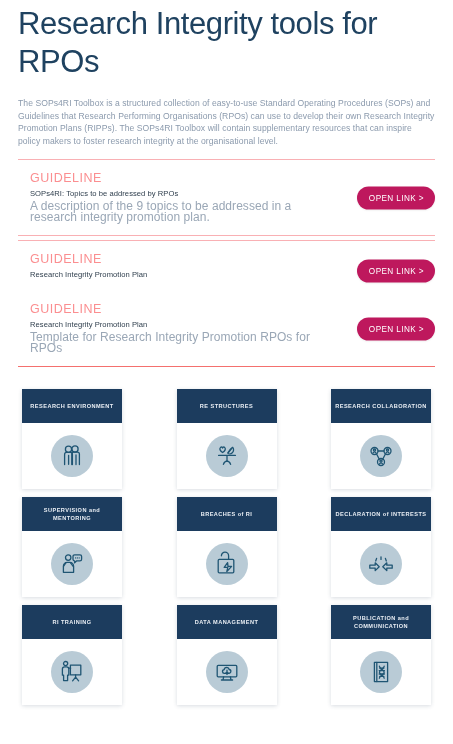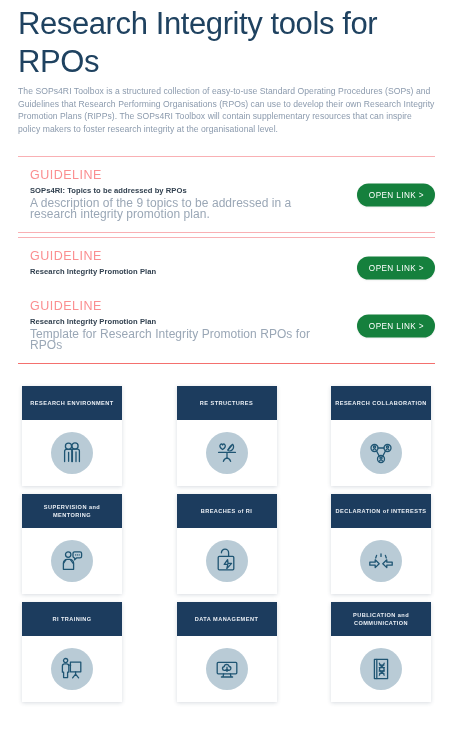--- a/index.html
+++ b/index.html
@@ -21,30 +21,30 @@
   .page-title {
     font-size: 31px;
     line-height: 38px;
     font-weight: 400;
     color: #1f4260;
     letter-spacing: -0.4px;
     margin: 2px 0 0 0;
     padding-top: 3px;
   }
   .intro {
-    margin-top: 4px;
+    margin-top: 16px;
     font-size: 8.6px;
     line-height: 12.6px;
     color: #8b9aad;
     max-width: 418px;
     letter-spacing: 0.05px;
   }
 
   
-  .res-list { margin-top: 21px; }
+  .res-list { margin-top: 12px; }
   .res-group {
     border-top: 1px solid #f9b0b4;
     border-bottom: 1px solid #f9b0b4;
     padding: 8px 0 8px 0;
   }
   .res-group + .res-group { margin-top: 4px; }
   .res-group.last { border-bottom: 1.4px solid #f4706e; }
 
   .res-item {
     position: relative;
@@ -56,38 +56,38 @@
   .res-kind {
     font-size: 12.5px;
     line-height: 16px;
     color: #fb8e90;
     letter-spacing: 0.5px;
     font-weight: 400;
   }
   .res-name {
     font-size: 7.6px;
     line-height: 11px;
-    font-weight: 700;
+    font-weight: 400;
     color: #31404f;
     margin-top: 2px;
     letter-spacing: 0.05px;
   }
   .res-desc {
     font-size: 12px;
     line-height: 11px;
     color: #9aa7b6;
     margin-top: 2px;
     letter-spacing: 0.05px;
   }
   .open-link {
     position: absolute;
     right: 0;
     top: 50%;
     transform: translateY(-50%);
-    background: #15803d;
+    background: #be185d;
     color: #ffffff;
     border: none;
     border-radius: 14px;
     font-family: "Liberation Sans", sans-serif;
     font-size: 8.2px;
     letter-spacing: 0.4px;
     padding: 7px 11px 7px 12px;
     cursor: pointer;
     white-space: nowrap;
     box-shadow: 0 1px 2px rgba(0,0,0,0.07);

